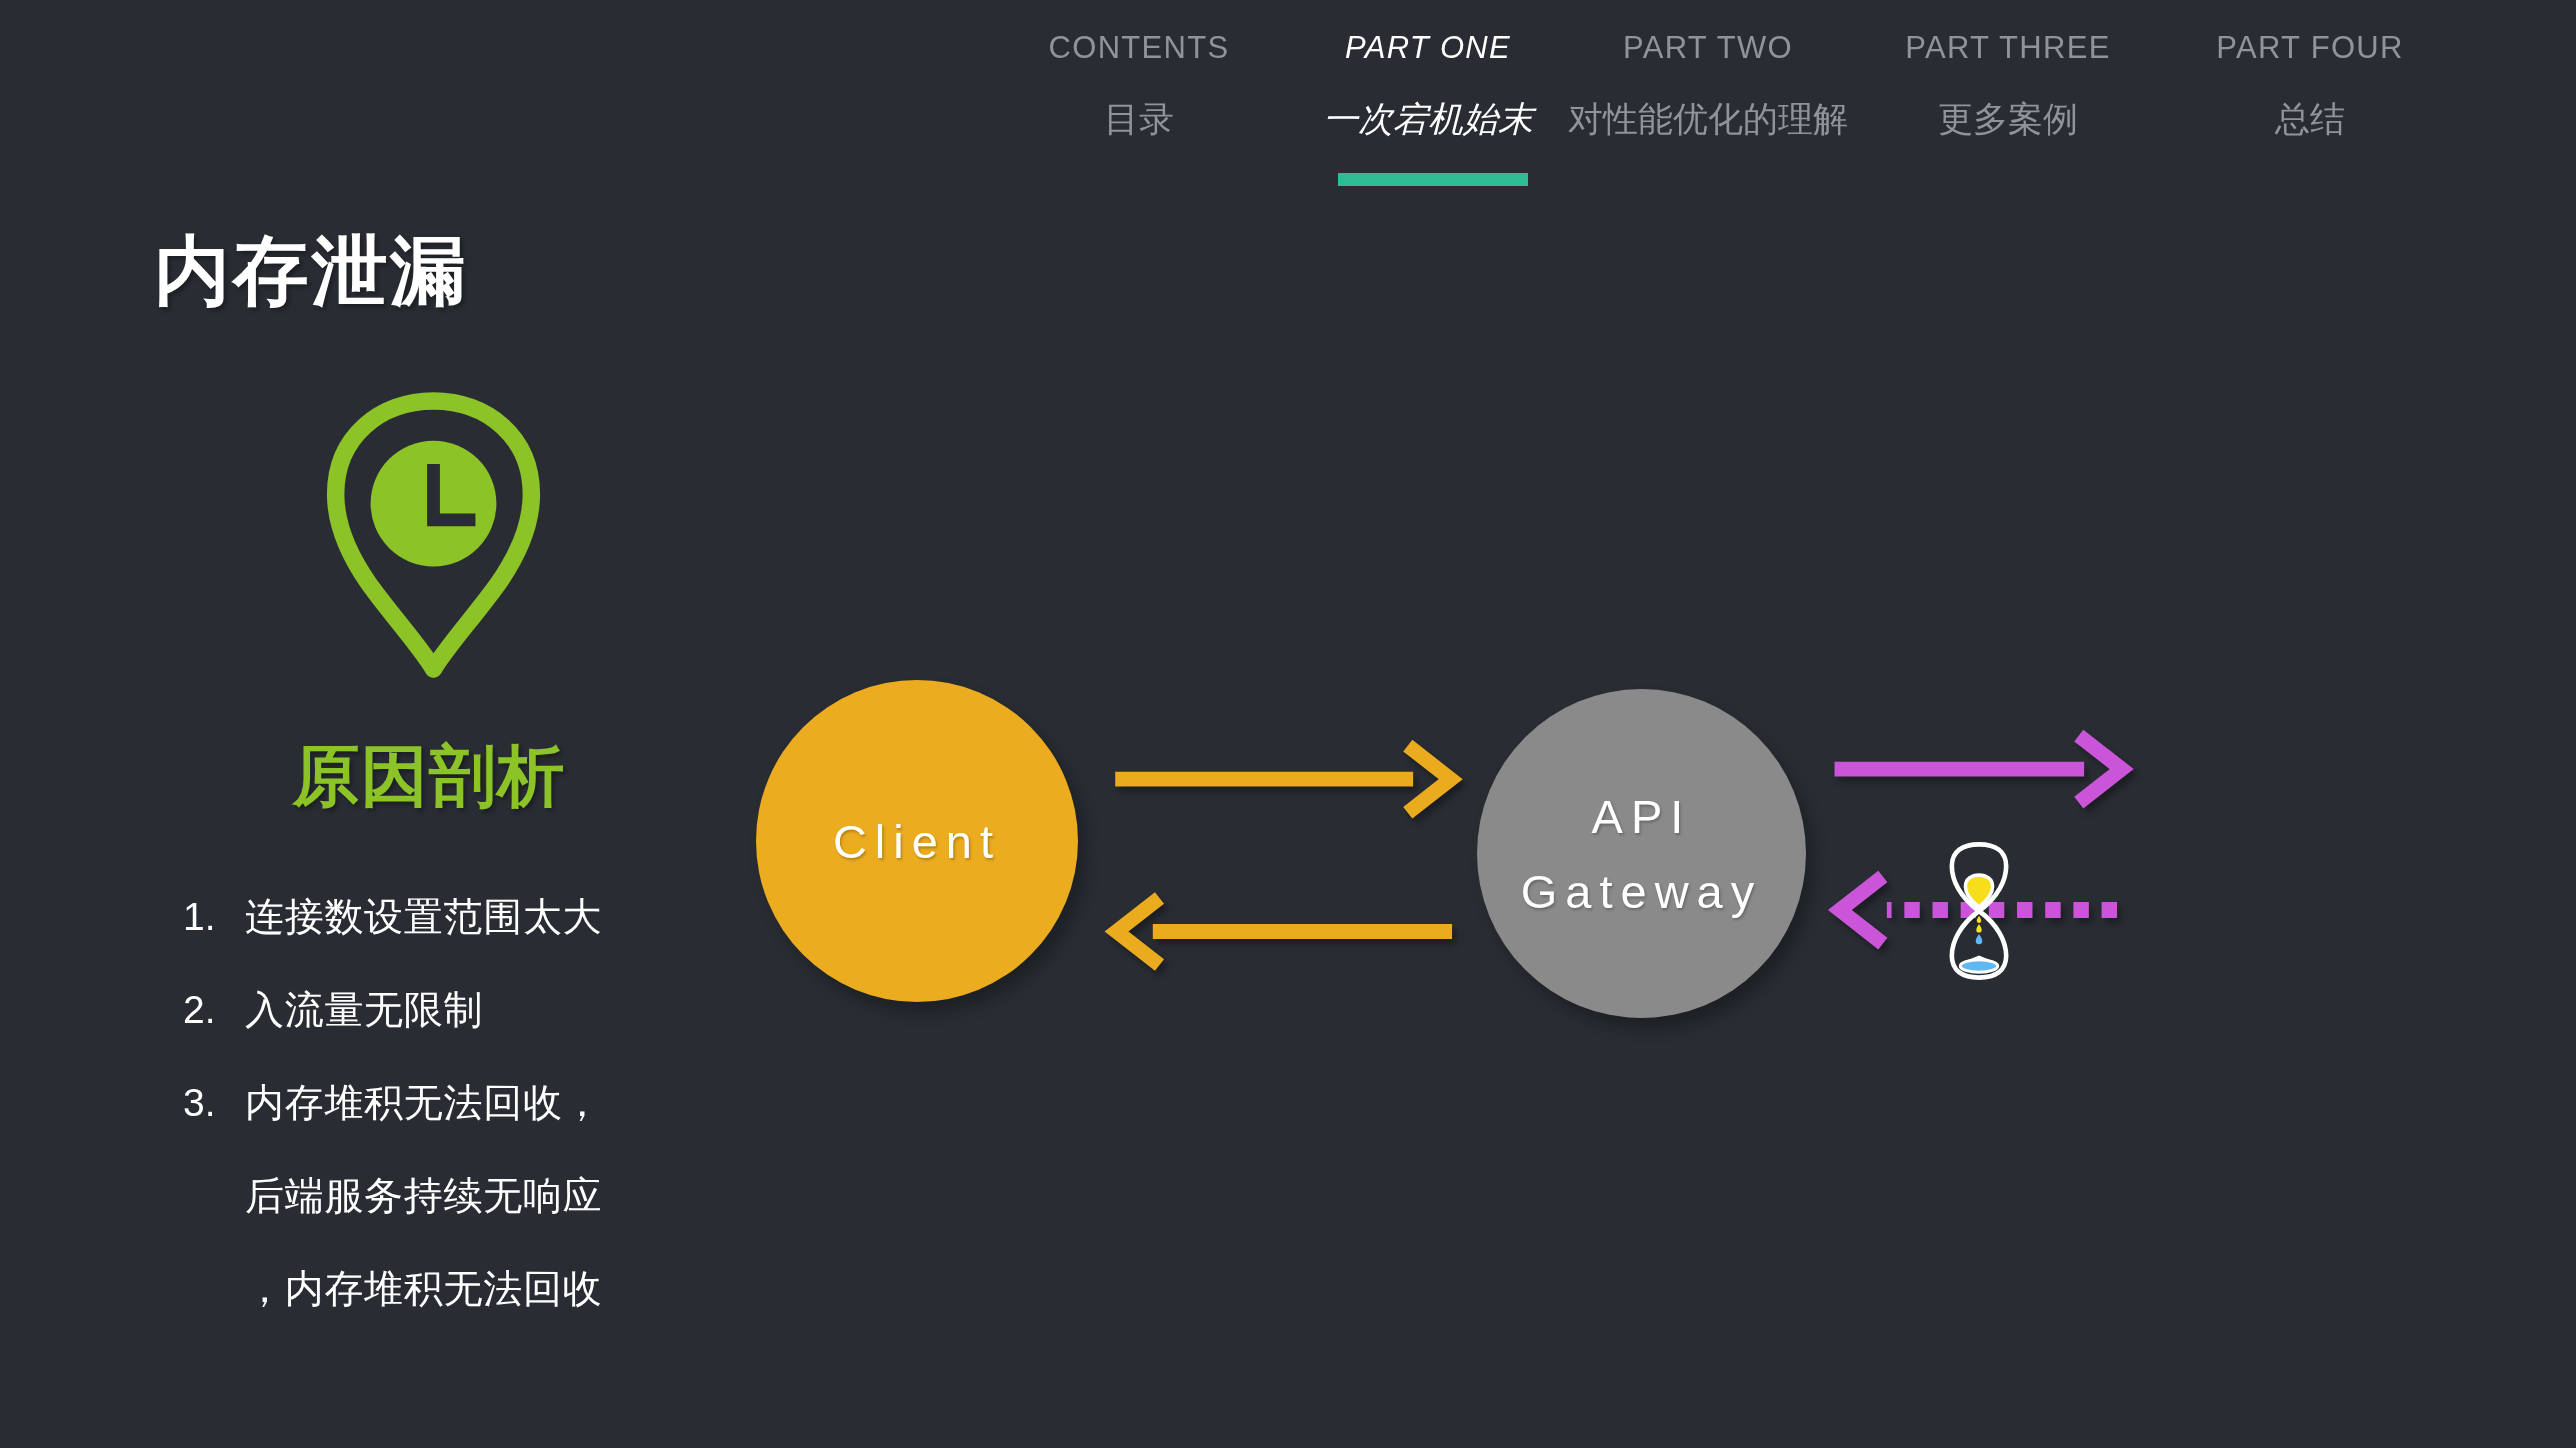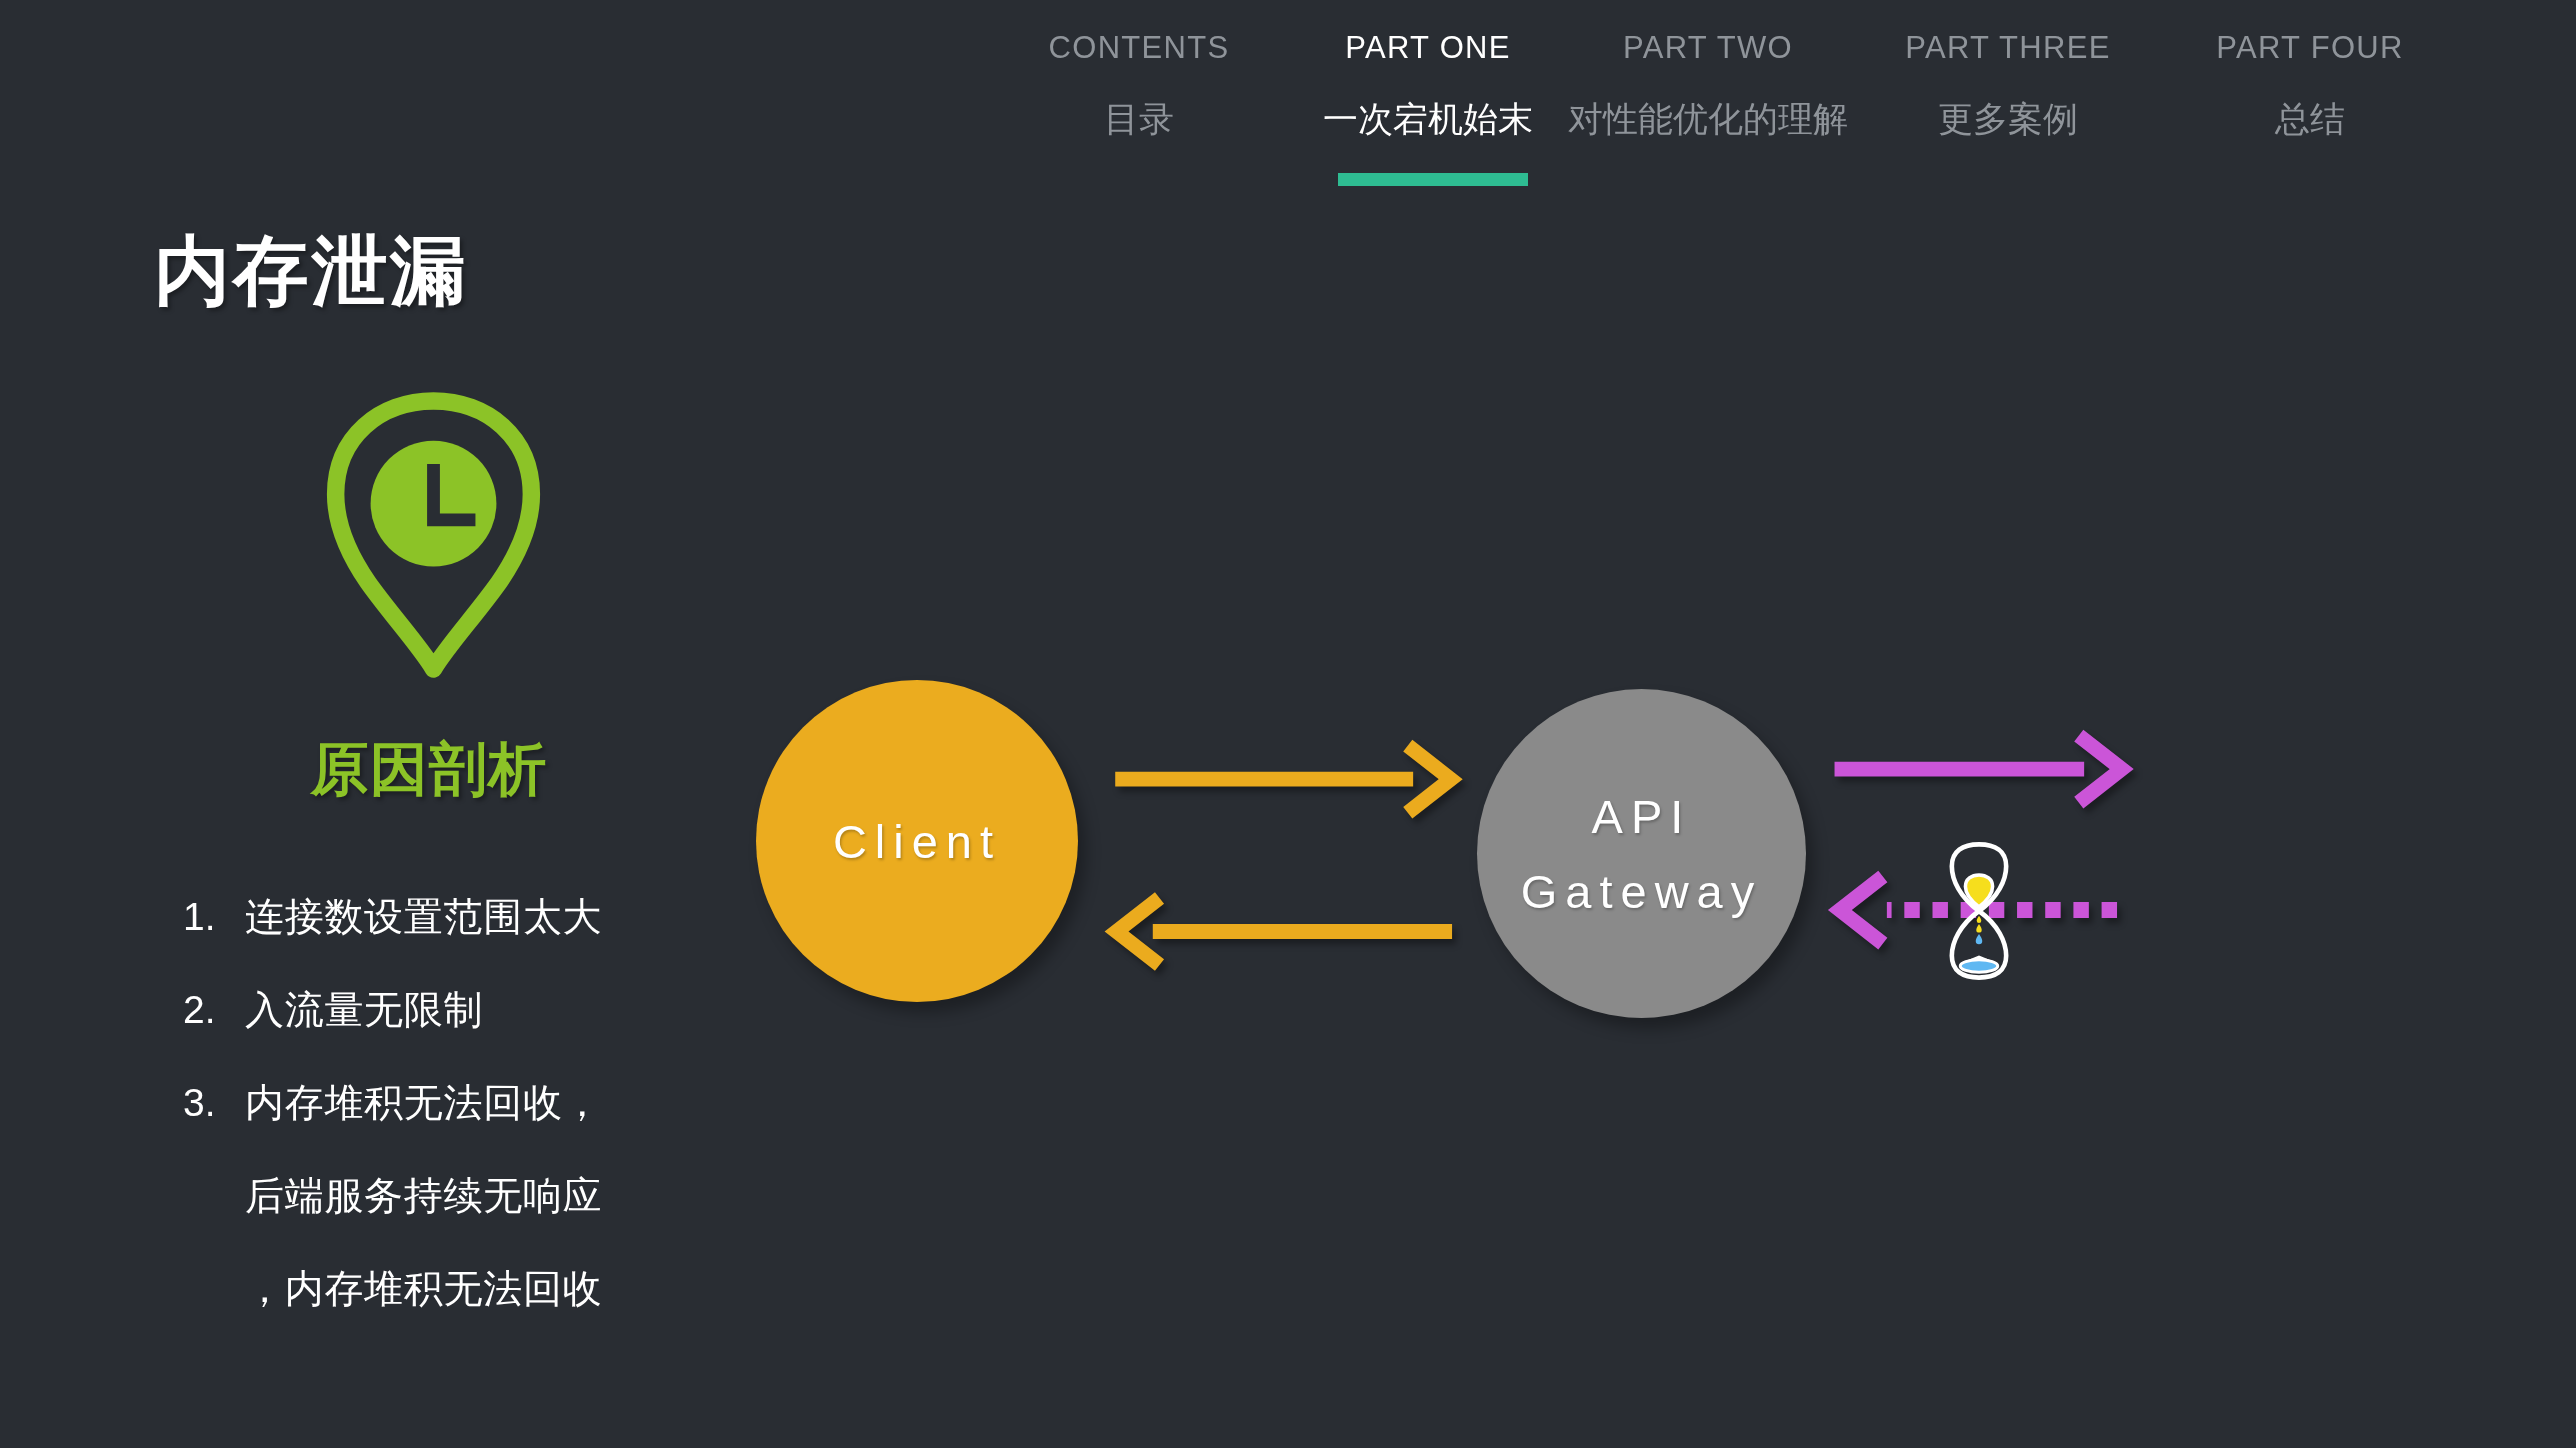--- a/index.html
+++ b/index.html
@@ -27,21 +27,21 @@
     line-height: 39px;
     white-space: nowrap;
   }
   .nav-cn {
     font-size: 35px;
     font-weight: 400;
     line-height: 47px;
     margin-top: 28px;
     white-space: nowrap;
   }
-  .nav-item.active { color: #ffffff; }
+  .nav-item.active { color: #ffffff; font-style: italic; }
   .nav-underline {
     position: absolute;
     left: 1338px; top: 173px;
     width: 190px; height: 12.7px;
     background: #2ebc92;
   }
 
   
   .page-title {
     position: absolute;
@@ -55,21 +55,21 @@
   }
   .pin-wrap {
     position: absolute;
     left: 317px; top: 384px;
     width: 233px; height: 302px;
   }
   .cause-heading {
     position: absolute;
     left: 429px; top: 731px;
     transform: translateX(-50%);
-    font-size: 58px;
+    font-size: 67px;
     font-weight: 700;
     color: #8cc327;
     letter-spacing: 1.3px;
     text-shadow: 2.7px 3.4px 4px rgba(0,0,0,0.35);
     white-space: nowrap;
   }
   .cause-list {
     position: absolute;
     left: 183px; top: 870px;
     color: #ffffff;

